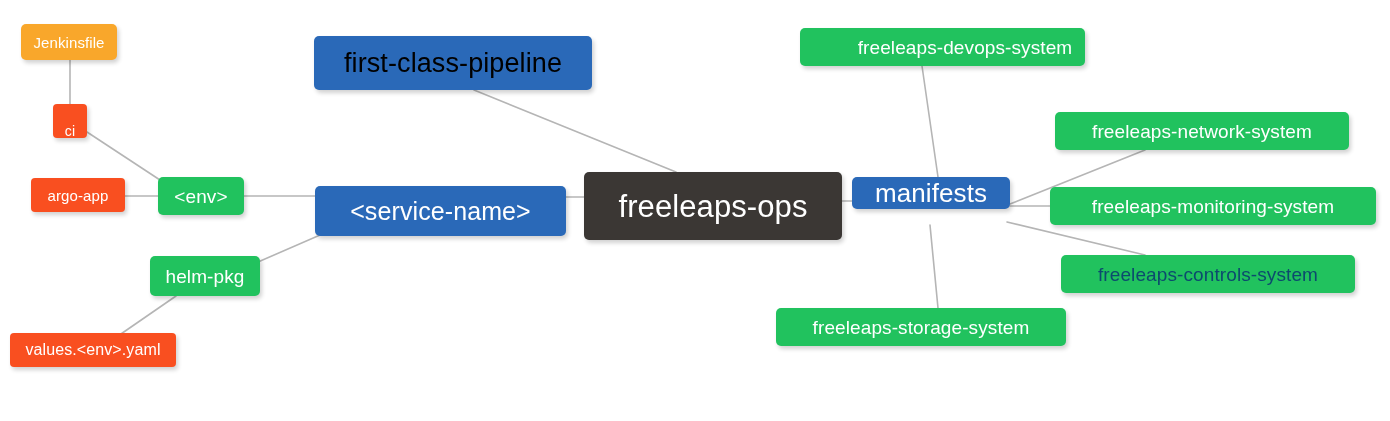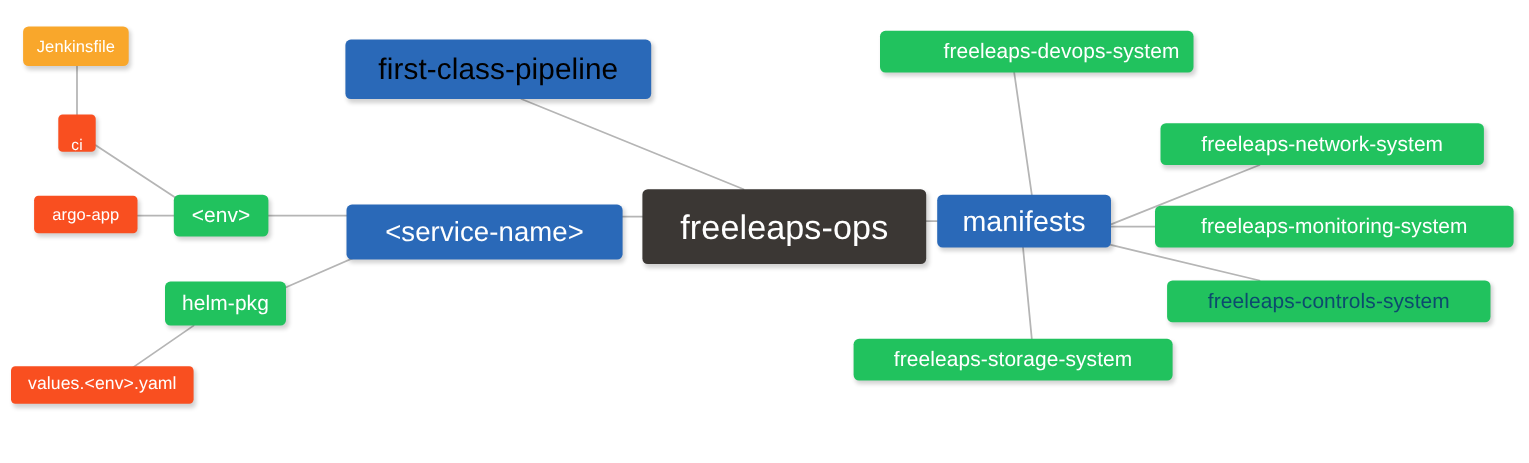--- a/index.html
+++ b/index.html
@@ -84,21 +84,21 @@
       </div>
       <div class="node" style="left: 314px; top: 36px; width: 278px; height: 54px; background: rgb(42, 105, 184); border-radius: 5px; font-size: 27px; color: #000000;">
         <span class="node-label">first-class-pipeline</span>
       </div>
       <div class="node" style="left: 315px; top: 172px; width: 251px; height: 50px; background: rgb(42, 105, 184); border-radius: 5px; font-size: 25px; color: rgb(255, 255, 255); margin-top: 14px;">
         <span class="node-label">&lt;service-name&gt;</span>
       </div>
       <div class="node" style="left: 584px; top: 172px; width: 258px; height: 68px; background: rgb(59, 55, 52); border-radius: 5px; font-size: 31px; color: rgb(255, 255, 255); align-items: center;">
         <span class="node-label">freeleaps-ops</span>
       </div>
-      <div class="node" style="left: 852px; top: 177px; width: 158px; height: 48px; background: rgb(42, 105, 184); border-radius: 5px; font-size: 26px; color: rgb(255, 255, 255);">
+      <div class="node" style="left: 852px; top: 177px; width: 158px; height: 32px; background: rgb(42, 105, 184); border-radius: 5px; font-size: 26px; color: rgb(255, 255, 255);">
         <span class="node-label">manifests</span>
       </div>
       <div class="node" style="left: 800px; top: 28px; width: 285px; height: 38px; background: rgb(33, 194, 94); border-radius: 5px; font-size: 19px; color: rgb(255, 255, 255); padding-left: 45px;">
         <span class="node-label">freeleaps-devops-system</span>
       </div>
       <div class="node" style="left: 1055px; top: 112px; width: 294px; height: 38px; background: rgb(33, 194, 94); border-radius: 5px; font-size: 19px; color: rgb(255, 255, 255);">
         <span class="node-label">freeleaps-network-system</span>
       </div>
       <div class="node" style="left: 1050px; top: 187px; width: 326px; height: 38px; background: rgb(33, 194, 94); border-radius: 5px; font-size: 19px; color: rgb(255, 255, 255);">
         <span class="node-label">freeleaps-monitoring-system</span>

